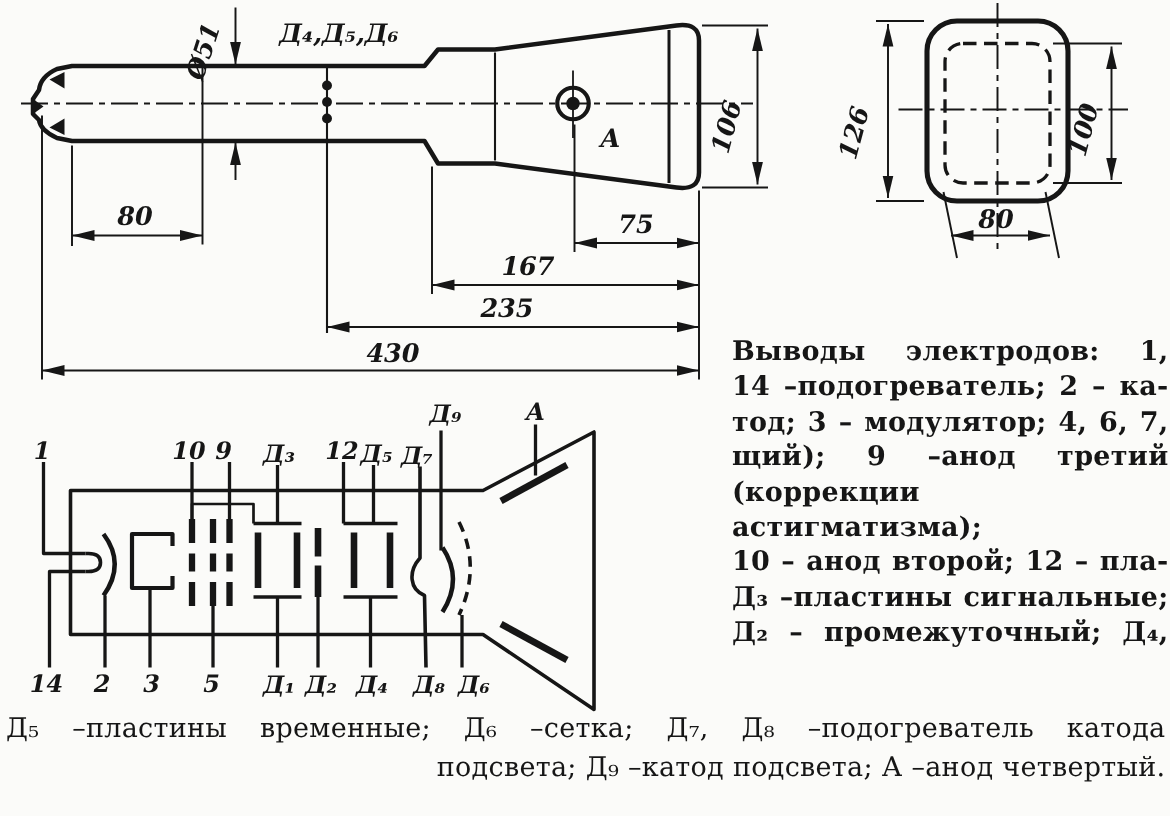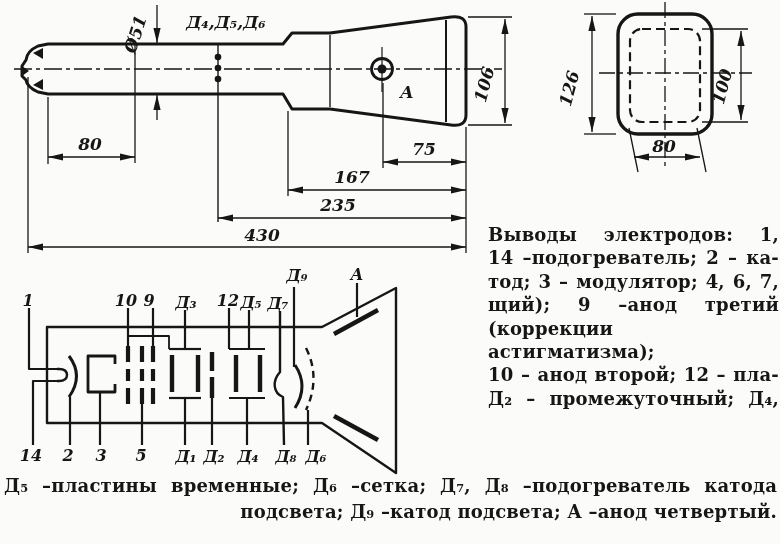--- a/index.html
+++ b/index.html
@@ -4,21 +4,21 @@
 <style>
   html,body{margin:0;padding:0;}
   body{width:780px;height:544px;position:relative;background:#fbfbf9;overflow:hidden;
        font-family:"DejaVu Serif",serif;color:#161616;}
   .stage{position:absolute;left:0;top:0;width:780px;height:544px;}
   svg text{font-family:"DejaVu Serif",serif;font-style:italic;font-weight:bold;fill:#161616;}
   .caption-col{position:absolute;left:488px;top:223px;width:291px;
        font-size:18px;font-weight:bold;line-height:23.4px;letter-spacing:.2px;}
   .caption-col .cap-line{text-align:justify;text-align-last:justify;white-space:normal;}
   .caption-bottom{position:absolute;left:4px;top:473px;width:773px;
-       font-size:18px;font-weight:bold;line-height:25.5px;letter-spacing:.2px;}
+       font-size:18px;font-weight:normal;line-height:25.5px;letter-spacing:.2px;}
   .caption-bottom .cap-line-a{text-align:justify;text-align-last:justify;}
   .caption-bottom .cap-line-b{text-align:right;}
 </style>
 </head>
 <body>
 
 <div class="stage">
 <svg width="780" height="544" viewBox="0 0 780 544">
   <defs>
     <marker id="arr" markerUnits="userSpaceOnUse" markerWidth="16" markerHeight="10" refX="15" refY="5" orient="auto-start-reverse">
@@ -190,20 +190,21 @@
 </svg>
 
 
 <div class="caption-col">
   <div class="cap-line">Выводы электродов: 1,</div>
   <div class="cap-line">14 –подогреватель; 2 – ка-</div>
   <div class="cap-line">тод; 3 – модулятор; 4, 6, 7,</div>
   <div class="cap-line">щий); 9 –анод третий</div>
   <div class="cap-line">(коррекции астигматизма);</div>
   <div class="cap-line">10 – анод второй; 12 – пла-</div>
+  <div class="cap-line">Д₃ –пластины сигнальные;</div>
   <div class="cap-line">Д₂ – промежуточный; Д₄,</div>
 </div>
 
 
 <div class="caption-bottom">
   <div class="cap-line-a">Д₅ –пластины временные; Д₆ –сетка; Д₇, Д₈ –подогреватель катода</div>
   <div class="cap-line-b">подсвета; Д₉ –катод подсвета; А –анод четвертый.</div>
 </div>
 </div>
 

